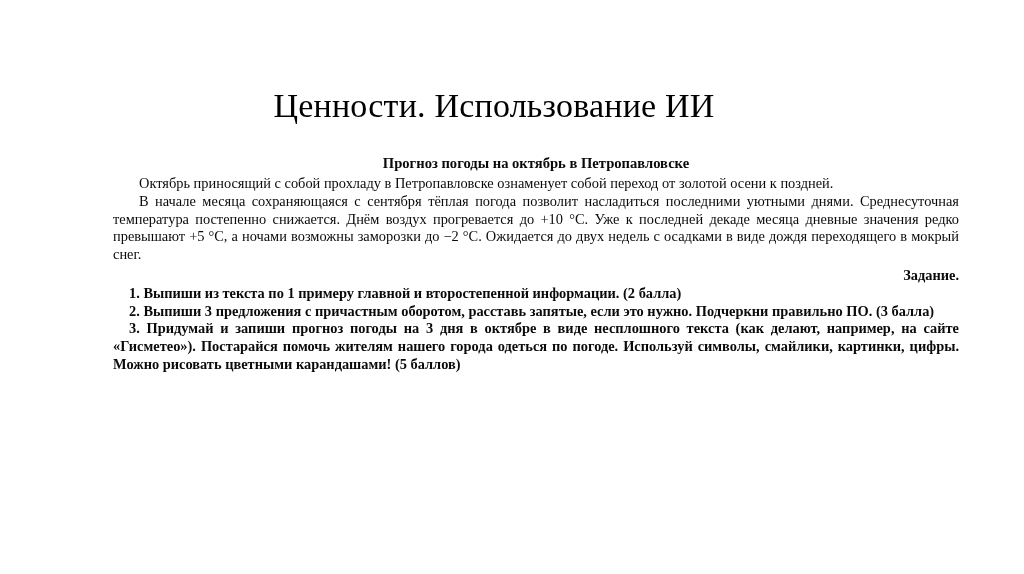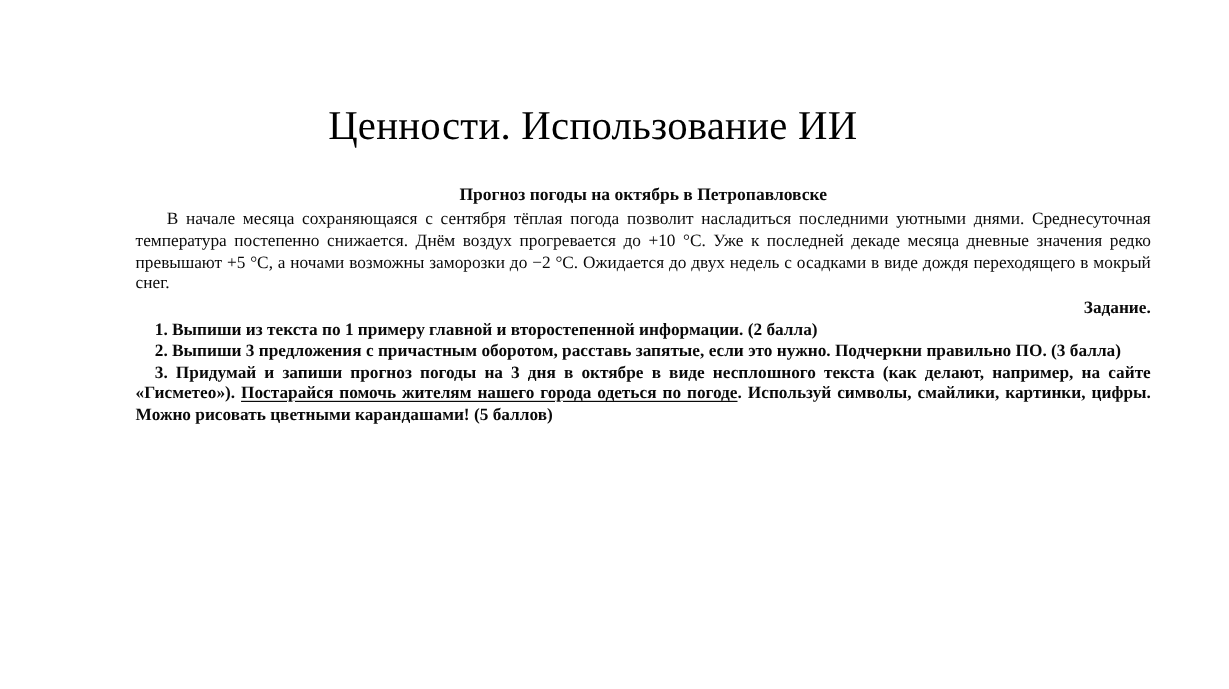--- a/index.html
+++ b/index.html
@@ -84,21 +84,20 @@
     font-weight: bold;
     text-indent: 16px;
     text-align: justify;
   }
 
   p.task-item.last-item {
     text-align: justify;
   }
 
   .underlined {
-    text-decoration: underline;
     text-underline-offset: 2px;
   }
 
   
   p.para::after,
   p.task-item::after {
     content: "";
     display: inline-block;
     width: 100%;
   }
@@ -111,20 +110,21 @@
 <body>
 
 <div class="slide">
 
   <h1 class="slide-title">Ценности. Использование ИИ</h1>
 
   <div class="body-block">
 
     <div class="doc-subtitle">Прогноз погоды на октябрь в Петропавловске</div>
 
+    <p class="para no-stretch">Октябрь приносящий с собой прохладу в Петропавловске ознаменует собой переход от золотой осени к поздней.</p>
 
     <p class="para no-stretch">В начале месяца сохраняющаяся с сентября тёплая погода позволит насладиться последними уютными днями. Среднесуточная температура постепенно снижается. Днём воздух прогревается до +10 °С. Уже к последней декаде месяца дневные значения редко превышают +5 °С, а ночами возможны заморозки до −2 °С. Ожидается до двух недель с осадками в виде дождя переходящего в мокрый снег.</p>
 
 
     <p class="task-heading">Задание.</p>
 
     <p class="task-item no-stretch"><span>1.</span><span> Выпиши из текста по 1 примеру главной и второстепенной информации. (2 балла)</span></p>
 
     <p class="task-item no-stretch"><span>2.</span><span> Выпиши 3 предложения с причастным оборотом, расставь запятые, если это нужно. Подчеркни правильно ПО. (3 балла)</span></p>
 

